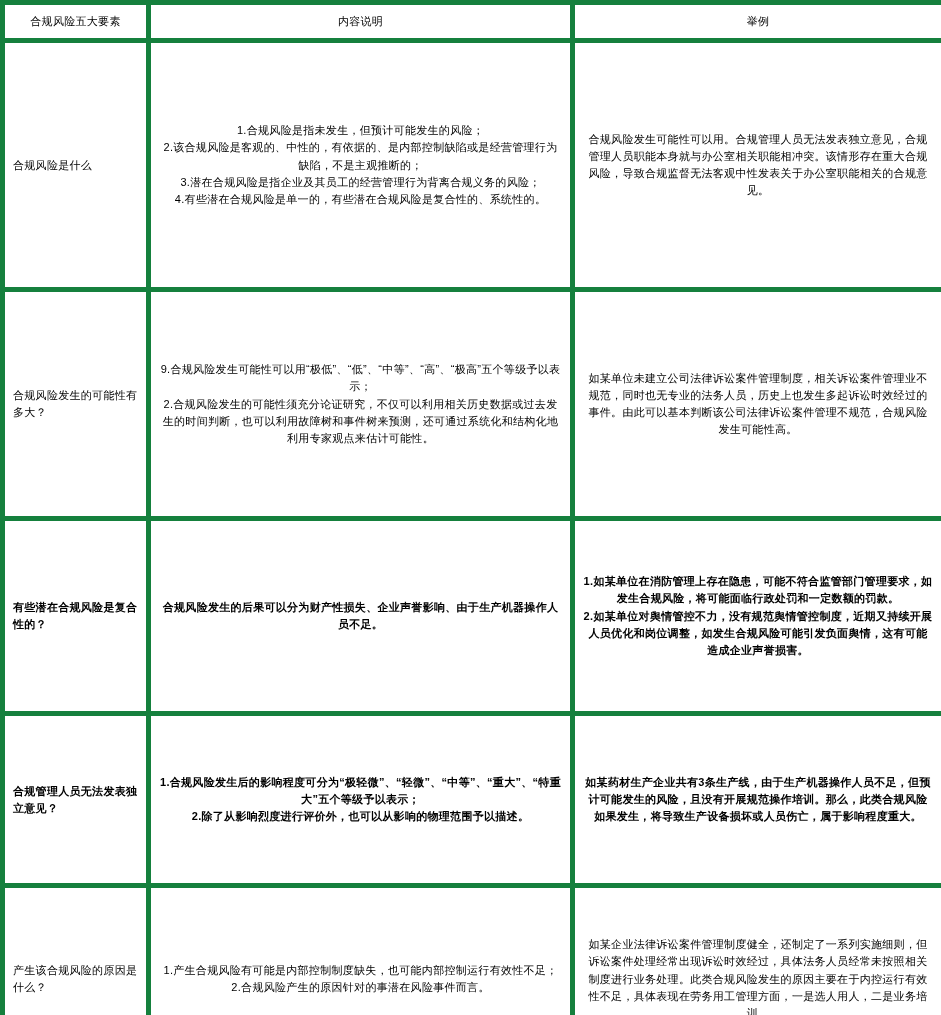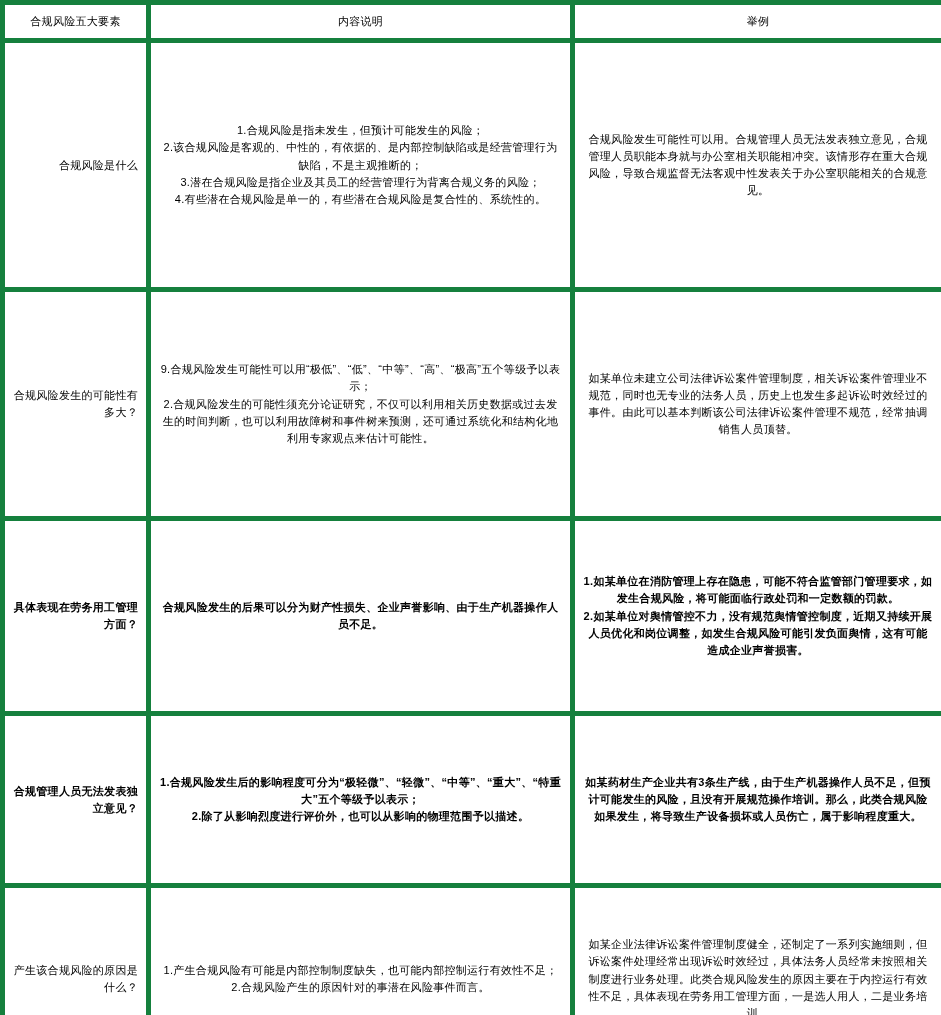--- a/index.html
+++ b/index.html
@@ -34,21 +34,21 @@
   }
   col.c-factor { width: 146px; }
   col.c-desc   { width: 424px; }
   col.c-example{ width: 371px; }
 
   .head-factor {
     text-align: left;
     line-height: 1.5;
   }
   td.factor {
-    text-align: right;
+    text-align: left;
   }
   td.desc, td.example {
     text-align: center;
   }
   .row-1 td { height: 232px; }
   .row-2 td { height: 212px; }
   .row-3 td { height: 178px; font-weight: bold; }
   .row-4 td { height: 155px; font-weight: bold; }
   .row-5 td { height: 170px; }
   .cell-text {
@@ -89,24 +89,24 @@
       <td class="desc"><span class="cell-text">1.合规风险是指未发生，但预计可能发生的风险；
 2.该合规风险是客观的、中性的，有依据的、是内部控制缺陷或是经营管理行为缺陷，不是主观推断的；
 3.潜在合规风险是指企业及其员工的经营管理行为背离合规义务的风险；
 4.有些潜在合规风险是单一的，有些潜在合规风险是复合性的、系统性的。</span></td>
       <td class="example"><span class="cell-text">合规风险发生可能性可以用。合规管理人员无法发表独立意见，合规管理人员职能本身就与办公室相关职能相冲突。该情形存在重大合规风险，导致合规监督无法客观中性发表关于办公室职能相关的合规意见。</span></td>
     </tr>
     <tr class="row-2">
       <td class="factor"><span class="cell-text">合规风险发生的可能性有多大？</span></td>
       <td class="desc"><span class="cell-text">9.合规风险发生可能性可以用“极低”、“低”、“中等”、“高”、“极高”五个等级予以表示；
 2.合规风险发生的可能性须充分论证研究，不仅可以利用相关历史数据或过去发生的时间判断，也可以利用故障树和事件树来预测，还可通过系统化和结构化地利用专家观点来估计可能性。</span></td>
-      <td class="example"><span class="cell-text">如某单位未建立公司法律诉讼案件管理制度，相关诉讼案件管理业不规范，同时也无专业的法务人员，历史上也发生多起诉讼时效经过的事件。由此可以基本判断该公司法律诉讼案件管理不规范，经常抽调销售人员顶替。</span></td>
+      <td class="example"><span class="cell-text">如某单位未建立公司法律诉讼案件管理制度，相关诉讼案件管理业不规范，同时也无专业的法务人员，历史上也发生多起诉讼时效经过的事件。由此可以基本判断该公司法律诉讼案件管理不规范，合规风险发生可能性高。</span></td>
     </tr>
     <tr class="row-3">
-      <td class="factor"><span class="cell-text">具体表现在劳务用工管理方面？</span></td>
+      <td class="factor"><span class="cell-text">有些潜在合规风险是复合性的？</span></td>
       <td class="desc"><span class="cell-text">合规风险发生的后果可以分为财产性损失、企业声誉影响、由于生产机器操作人员不足。</span></td>
       <td class="example"><span class="cell-text">1.如某单位在消防管理上存在隐患，可能不符合监管部门管理要求，如发生合规风险，将可能面临行政处罚和一定数额的罚款。
 2.如某单位对舆情管控不力，没有规范舆情管控制度，近期又持续开展人员优化和岗位调整，如发生合规风险可能引发负面舆情，这有可能造成企业声誉损害。</span></td>
     </tr>
     <tr class="row-4">
       <td class="factor"><span class="cell-text">合规管理人员无法发表独立意见？</span></td>
       <td class="desc"><span class="cell-text">1.合规风险发生后的影响程度可分为“极轻微”、“轻微”、“中等”、“重大”、“特重大”五个等级予以表示；
 2.除了从影响烈度进行评价外，也可以从影响的物理范围予以描述。</span></td>
       <td class="example"><span class="cell-text">如某药材生产企业共有3条生产线，由于生产机器操作人员不足，但预计可能发生的风险，且没有开展规范操作培训。那么，此类合规风险如果发生，将导致生产设备损坏或人员伤亡，属于影响程度重大。</span></td>
     </tr>

